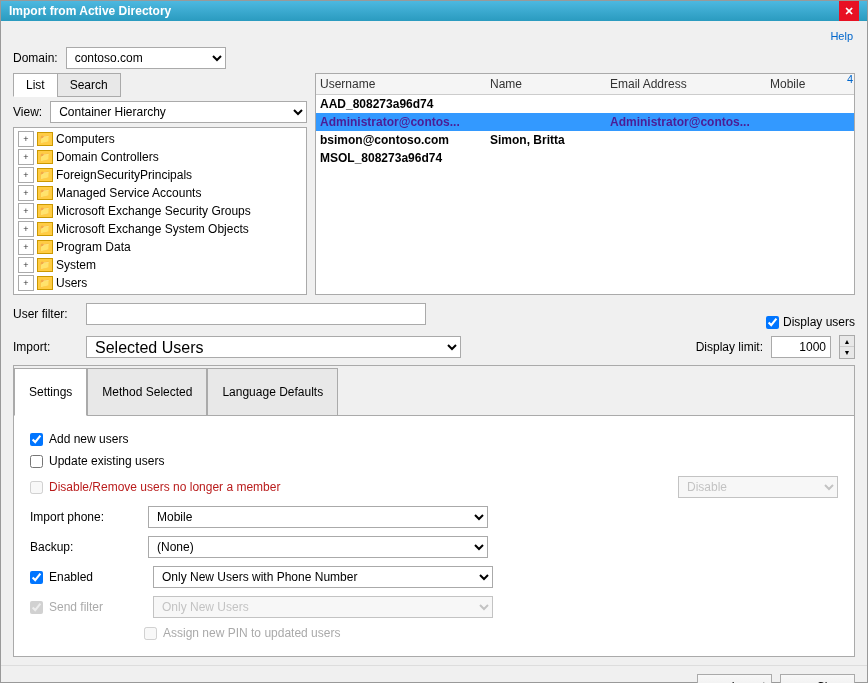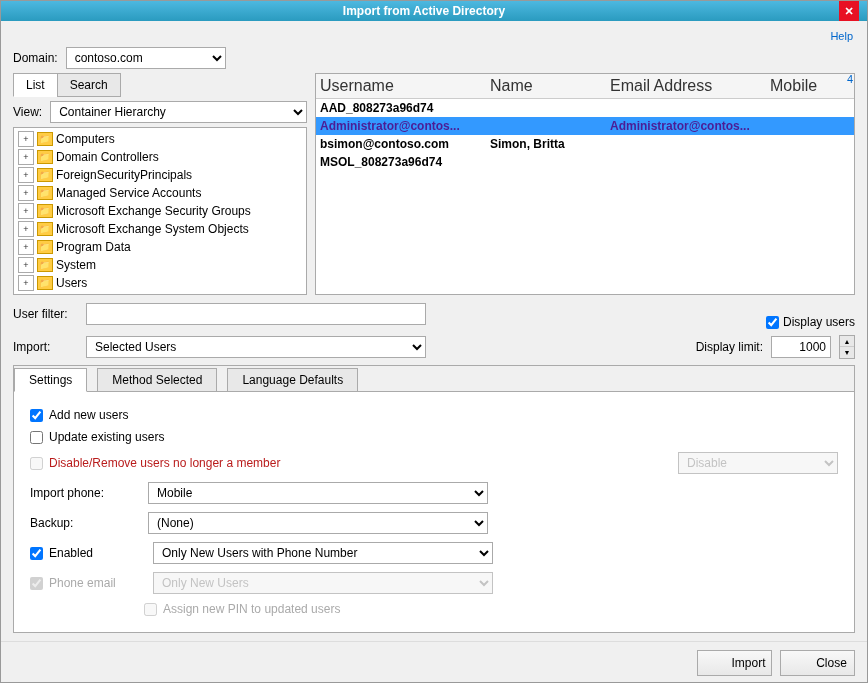--- a/index.html
+++ b/index.html
@@ -20,21 +20,21 @@
       height: 28px;
       display: flex;
       align-items: center;
       justify-content: space-between;
       padding: 0 8px;
       color: white;
       font-size: 12px;
       font-weight: 600;
     }
 
-    .title-bar-title { flex: 1; text-align: center; }
+    .title-bar-title { flex: 1; }
 
     .close-btn {
       width: 20px;
       height: 20px;
       background: #e81123;
       color: white;
       border: none;
       cursor: pointer;
       font-size: 11px;
       display: flex;
@@ -188,21 +188,21 @@
 
     .user-table-header {
       display: grid;
       grid-template-columns: 170px 120px 160px 80px;
       background: #f5f5f5;
       border-bottom: 1px solid #ccc;
       padding: 3px 4px;
     }
 
     .user-table-header span {
-      font-size: 16px;
+      font-size: 12px;
       font-weight: normal;
       color: #333;
     }
 
     .user-table-body { flex: 1; overflow-y: auto; }
 
     .user-row {
       display: grid;
       grid-template-columns: 170px 120px 160px 80px;
       padding: 2px 4px;
@@ -248,25 +248,25 @@
 
     .import-row {
       display: flex;
       align-items: center;
       gap: 8px;
     }
 
     .import-label { font-size: 12px; width: 65px; }
 
     .import-select {
-      width: 340px;
+      width: 375px;
       height: 22px;
       border: 1px solid #aaa;
       background: white;
-      font-size: 12px;
+      font-size: 16px;
       padding: 0 4px;
     }
 
     .display-limit {
       display: flex;
       align-items: center;
       gap: 8px;
       margin-left: auto;
       font-size: 12px;
     }
@@ -308,27 +308,27 @@
       flex: 1;
     }
 
     .settings-tabs {
       display: flex;
       border-bottom: 1px solid #aaa;
       background: #f0f0f0;
     }
 
     .settings-tab {
-      padding: 4px 14px;
+      padding: 16px 14px;
       border: 1px solid #aaa;
       border-bottom: none;
       background: #e8e8e8;
       cursor: pointer;
       font-size: 12px;
-      margin-right: 10px;
+      margin-right: 0;
       margin-top: 2px;
     }
 
     .settings-tab.active {
       background: white;
       border-bottom: 1px solid white;
       margin-bottom: -1px;
     }
 
     .settings-content {
@@ -604,21 +604,21 @@
           </div>
           <div class="setting-row" style="display:flex; align-items:center; gap:6px;">
             <input type="checkbox" checked="" style="">
             <label style="width:98px;">Enabled</label>
             <select class="setting-select">
               <option>Only New Users with Phone Number</option>
             </select>
           </div>
           <div class="setting-row" style="display:flex; align-items:center; gap:6px;">
             <input type="checkbox" checked="" disabled="" style="">
-            <label style="width:98px; color:#aaa;">Phone email</label>
+            <label style="width:98px; color:#aaa;">Send filter</label>
             <select class="setting-select disabled" disabled="">
               <option>Only New Users</option>
             </select>
           </div>
           <div class="check-row disabled" style="padding-left:114px;">
             <input type="checkbox" disabled="" style="">
             <label style="color:#aaa;">Assign new PIN to updated users</label>
           </div>
         </div>
       </div>

